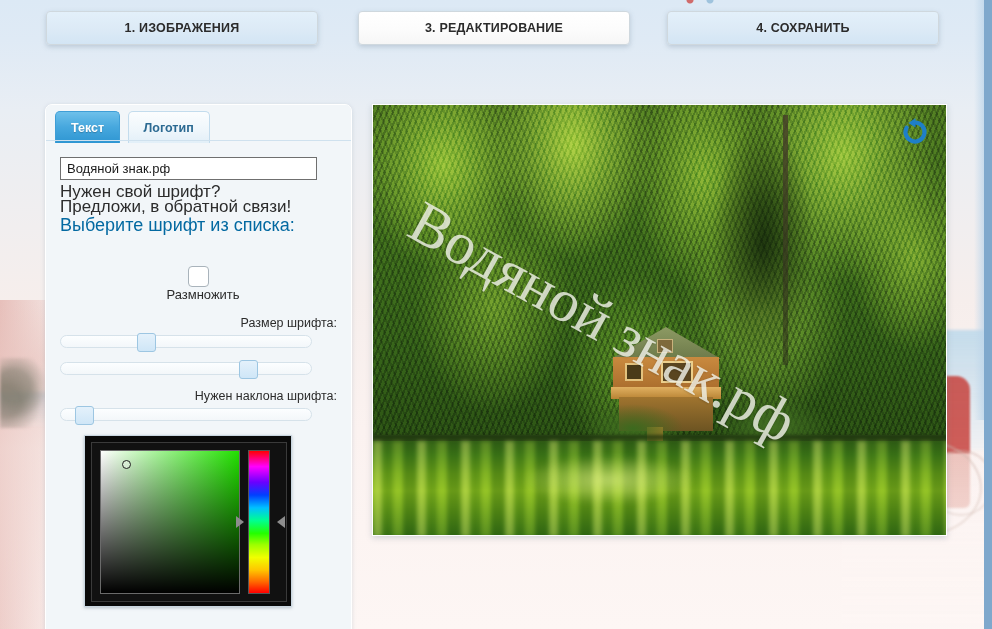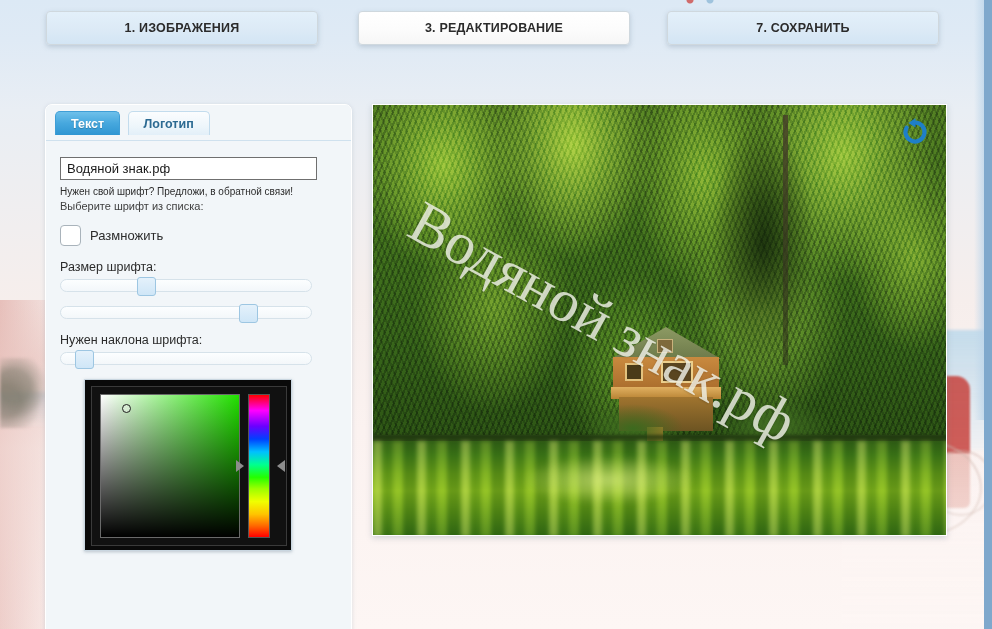--- a/index.html
+++ b/index.html
@@ -141,21 +141,21 @@
     overflow: hidden;
   }
   .tabbar {
     position: relative;
     height: 36px;
     padding: 6px 0 0 9px;
     background: #f2f6f9;
   }
   .tab {
     display: inline-flex; align-items: center; justify-content: center;
-    height: 24px; padding: 0 15px;
+    height: 32px; padding: 0 15px;
     margin-right: 3px;
     font-size: 12.5px; font-weight: bold;
     border-radius: 5px 5px 0 0;
     cursor: pointer; user-select: none;
     vertical-align: top;
   }
   .tab.active {
     background: linear-gradient(180deg, #6ec0ea 0%, #47a8de 48%, #2f96d2 100%);
     color: #ffffff;
     border: 1px solid #3f9ed6;
@@ -183,59 +183,60 @@
     font-size: 13px;
     color: #1a1a1a;
     background: #ffffff;
     border: 1px solid #6f6f6f;
     border-radius: 0;
     outline: none;
     font-family: "Liberation Sans", sans-serif;
   }
   .hint {
     margin: 4px 0 0 0;
-    font-size: 10px; line-height: 15px;
+    font-size: 17px; line-height: 15px;
     color: #2c2c2c;
     max-width: 250px;
   }
-  .hint2 { margin: 1px 0 0 0; font-size: 11px; color: #404040; }
+  .hint2 { margin: 1px 0 0 0; font-size: 18px; color: #0369a1; }
 
   .font-select {
     display: block;
     margin-top: 9px;
     width: 257px; height: 22px;
     padding: 1px 6px 1px 10px;
     font-size: 13px;
     color: #2b2b2b;
     background: #ffffff;
     border: 1px solid #9a9a9a;
     border-radius: 0;
     outline: none;
     appearance: none;
     font-family: "Liberation Serif", serif;
   }
 
   .check-row {
     display: flex; align-items: center;
-    margin-top: 13px;
+    margin-top: 30px;
+    flex-direction: column;
   }
   .checkbox {
     width: 21px; height: 21px;
     background: #ffffff;
     border: 1px solid #a9b3bb;
     border-radius: 4px;
     cursor: pointer;
     flex: 0 0 auto;
   }
   .check-label {
     margin-left: 9px;
     font-size: 13px; color: #2b2b2b;
   }
 
-  .slider-group { margin-top: 14px; }
+  .slider-group { margin-top: 14px; text-align: right; }
   .slider-label {
     font-size: 12.5px; color: #2b2b2b;
     margin-bottom: 5px;
   }
   .slider {
     position: relative;
     width: 252px; height: 13px;
     background: linear-gradient(180deg, #fcfeff, #f3f7fa);
     border: 1px solid #d6e2ea;
     border-radius: 7px;
@@ -456,21 +457,21 @@
   <div class="bg-dots-top"></div>
 
   <div id="steps">
     <div id="step1" class="step tone-a">
       <span>1. ИЗОБРАЖЕНИЯ</span>
     </div>
     <div id="step2" class="step tone-b">
       <span>3. РЕДАКТИРОВАНИЕ</span>
     </div>
     <div id="step3" class="step tone-a">
-      <span>7. СОХРАНИТЬ</span>
+      <span>4. СОХРАНИТЬ</span>
     </div>
   </div>
 
   <div id="panel">
 
     <div class="tabbar">
       <div class="tab active">
         <span>Текст</span>
       </div>
       <div class="tab inactive">

